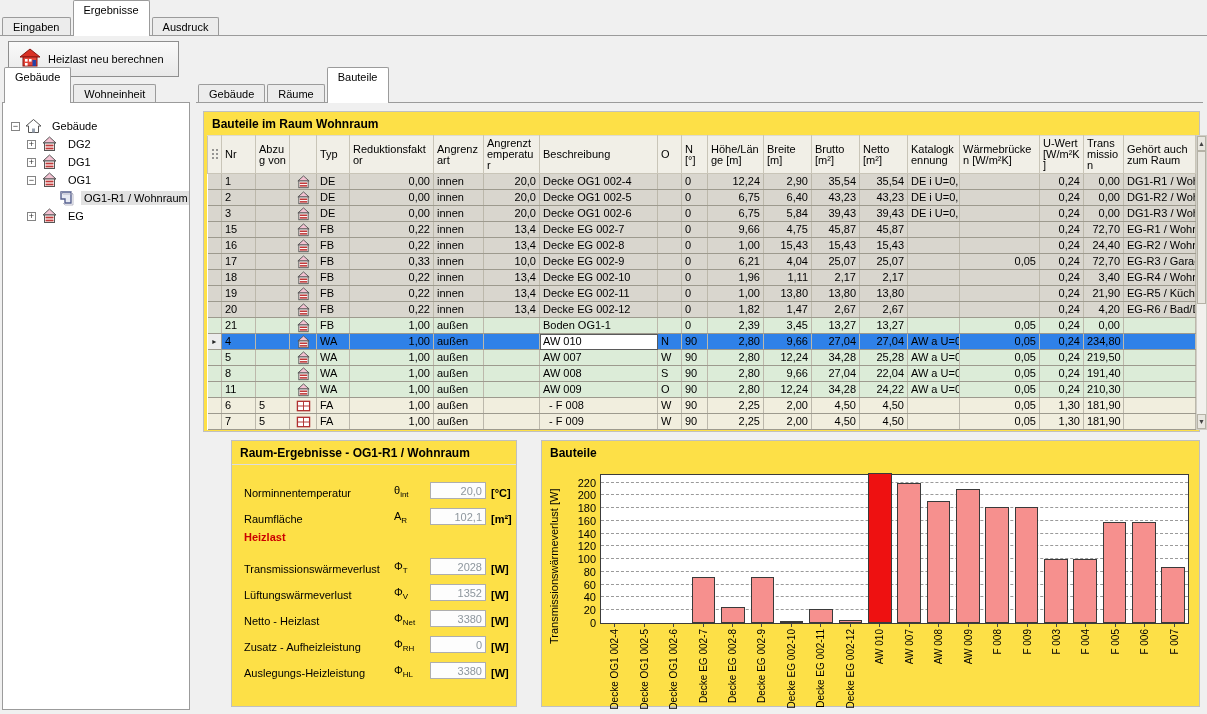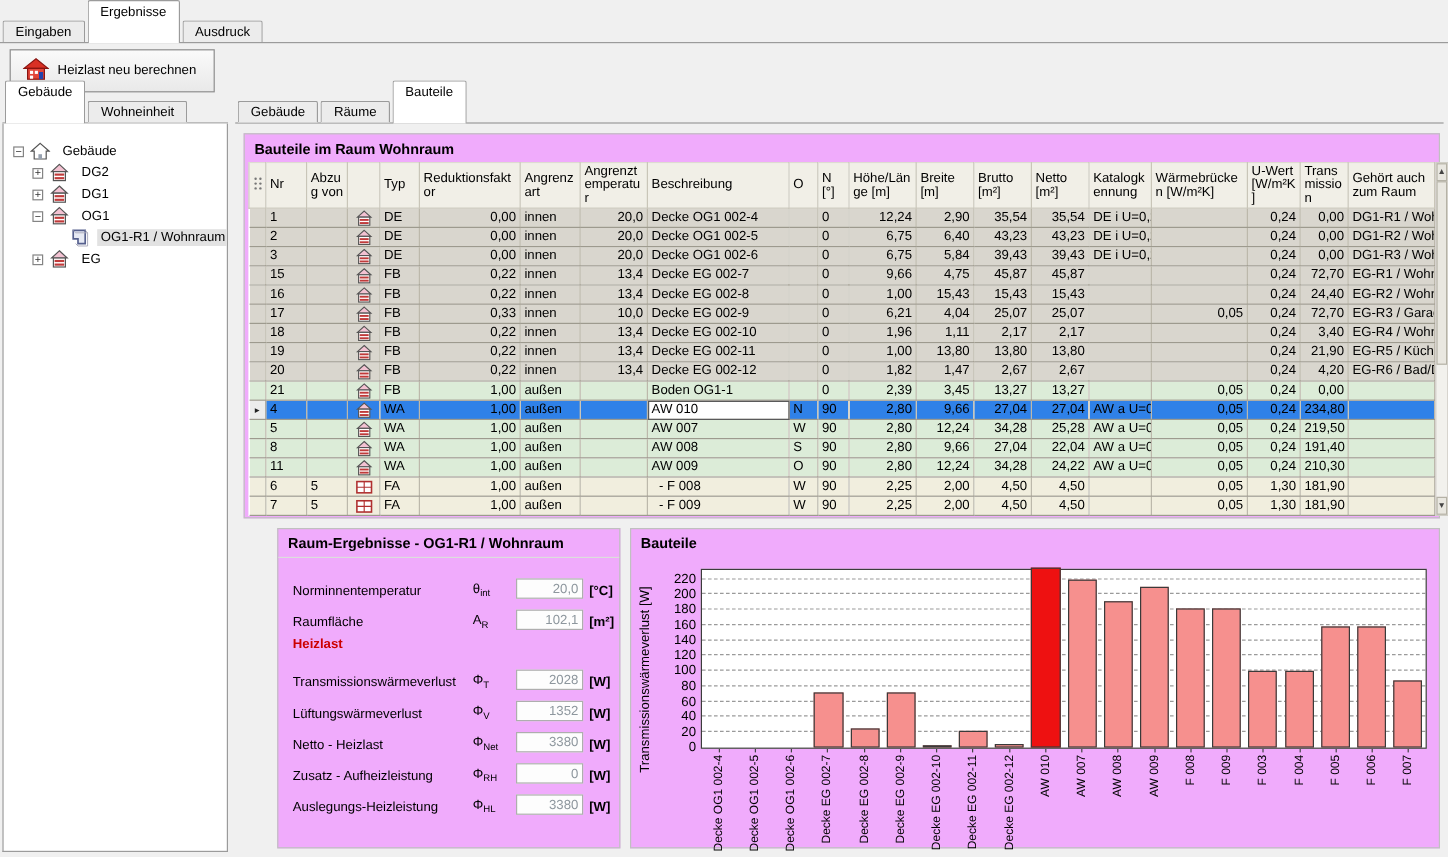--- a/index.html
+++ b/index.html
@@ -29,21 +29,21 @@
   
   .tree-row { display:flex; align-items:center; height:18px; cursor:default; }
   .tree-row .expander { width:9px; height:9px; border:1px solid #848484; background:#fff; font-size:9px;
         line-height:7px; text-align:center; margin-right:5px; flex:none; color:#333; }
   .tree-row .exp-spacer { width:14px; flex:none; }
   .tree-row .ticon { width:18px; height:16px; margin-right:6px; flex:none; }
   .tree-row .tlabel { padding:1px 3px; white-space:nowrap; }
   .tree-row.selected .tlabel { background:#e2e2e2; }
 
   
-  .groupbox { border:1px solid #c0c0c0; background:#f0abfc; }
+  .groupbox { border:1px solid #c0c0c0; background:#fde047; }
   .group-header { font-weight:bold; font-size:12px; padding:5px 8px 4px 8px; }
 
   
   .tablewrap { display:flex; align-items:stretch; padding:0 1px 1px 3px; }
   table.grid { border-collapse:collapse; table-layout:fixed; width:988px; background:#fff; }
   table.grid th { background:#f1efe7; border:1px solid #c9c5b8; border-top:1px solid #dedbd1;
      font-weight:normal; text-align:left; padding:1px 3px; height:38px; vertical-align:middle;
      line-height:11px; overflow:hidden; word-wrap:break-word; }
   table.grid td { border-right:1px solid #bcb8ab; border-bottom:1px solid #9d9a8e; height:16px;
      padding:0 3px; overflow:hidden; white-space:pre; line-height:15px; }
@@ -58,21 +58,21 @@
   .cellicon { display:block; width:15px; height:14px; margin:0 auto; }
 
   
   .vscroll { width:16px; background:#f2f1ed; border:1px solid #d0cec6; display:flex; flex-direction:column; }
   .sb-btn { height:15px; background:#e9e7e0; border:1px solid #b5b2a6; font-size:7px; color:#444;
             text-align:center; line-height:13px; }
   .sb-track { flex:1; position:relative; }
   .sb-thumb { position:absolute; top:0; left:0; right:0; height:58%; background:#e9e7e0; border:1px solid #b5b2a6; }
 
   
-  .bottomrow { flex:1; display:flex; gap:8px; min-height:0;padding-left:28px; }
+  .bottomrow { flex:1; display:flex; gap:24px; min-height:0;padding-left:28px; }
   .results { width:286px; flex:none; }
   .results .group-header { border-bottom:1px solid #ddd; }
   .resbody { padding:8px 10px 0 12px; }
   .res-row { display:flex; align-items:flex-end; height:26px; }
   .res-label { width:150px; flex:none; }
   .res-sym { width:36px; flex:none; }
   .res-sym sub { font-size:8px;margin-top:40px; }
   .res-input { width:56px; height:17px; border:1px solid #aeaeae; background:#fdfdfd; color:#8e979e;
                text-align:right; padding:0 3px; font:inherit; }
   .res-unit { font-weight:bold; margin-left:5px; }

